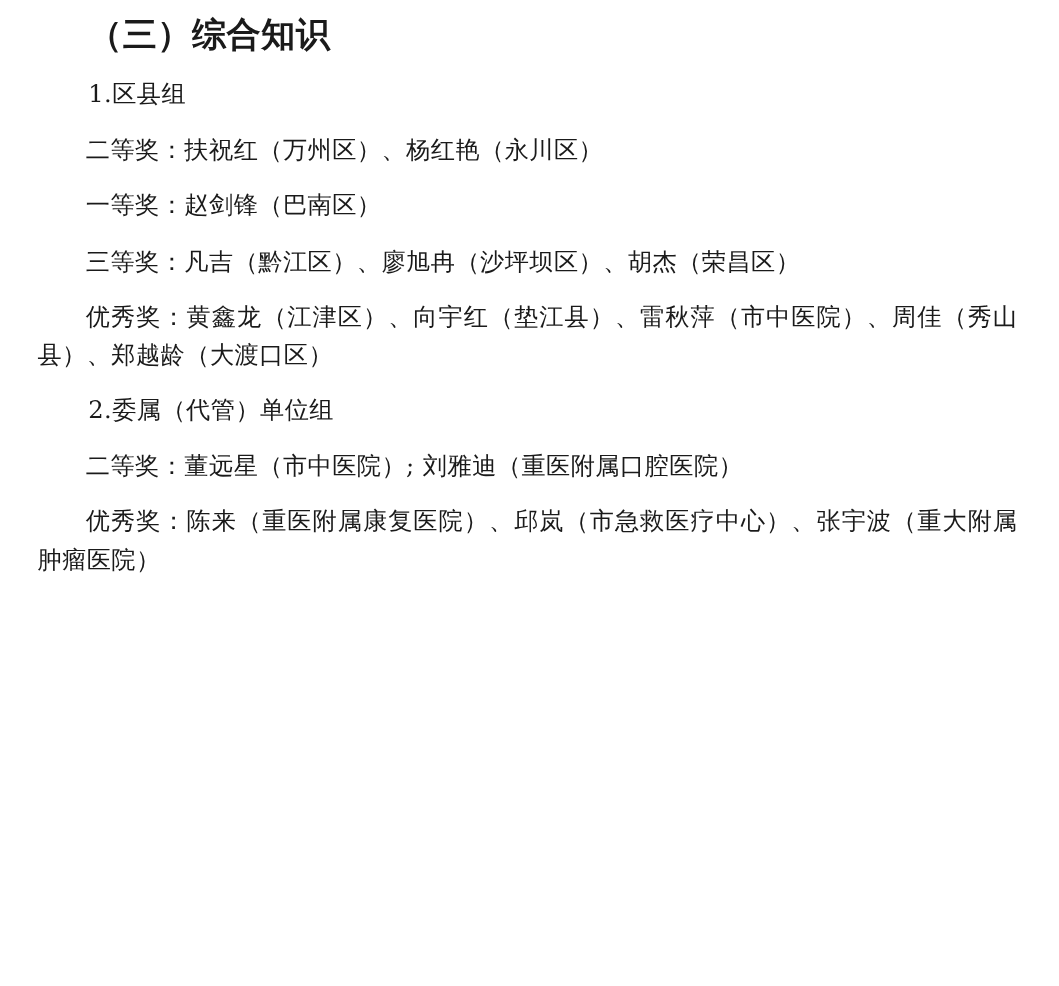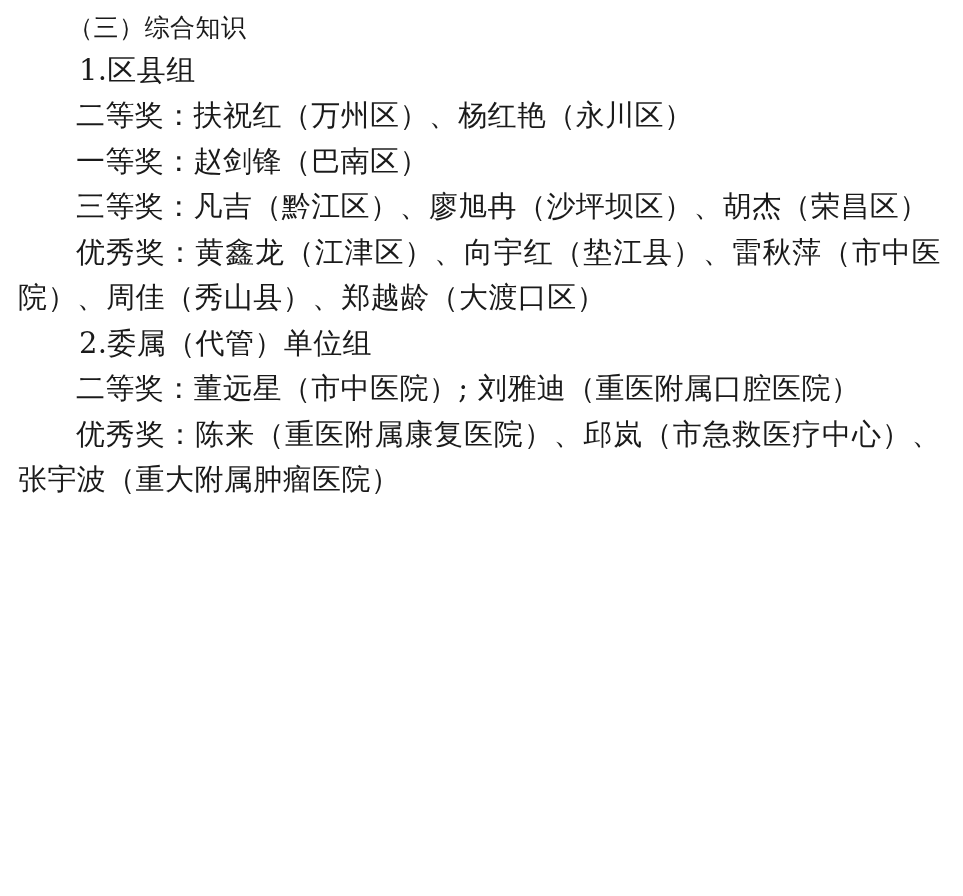--- a/index.html
+++ b/index.html
@@ -14,33 +14,33 @@
     color: #1a1a1a;
     overflow: hidden;
   }
   .page {
     width: 963px;
     height: 896px;
     box-sizing: border-box;
     padding: 10px 22px 0 18px;
   }
   .heading {
-    font-size: 25px;
+    font-size: 31px;
     line-height: 1.42;
-    font-weight: 400;
+    font-weight: 700;
     text-indent: 2em;
     letter-spacing: 0.5px;
     margin: 0 0 2px 0;
   }
   .para {
-    font-size: 29px;
+    font-size: 22px;
     line-height: 1.57;
     text-indent: 2em;
     letter-spacing: 0.4px;
-    margin: 0;
+    margin: 16px;
     text-align: justify;
     text-justify: inter-ideograph;
   }
   .para.sub-item {
     text-indent: 2.1em;
   }
 </style>
 </head>
 <body>
 

